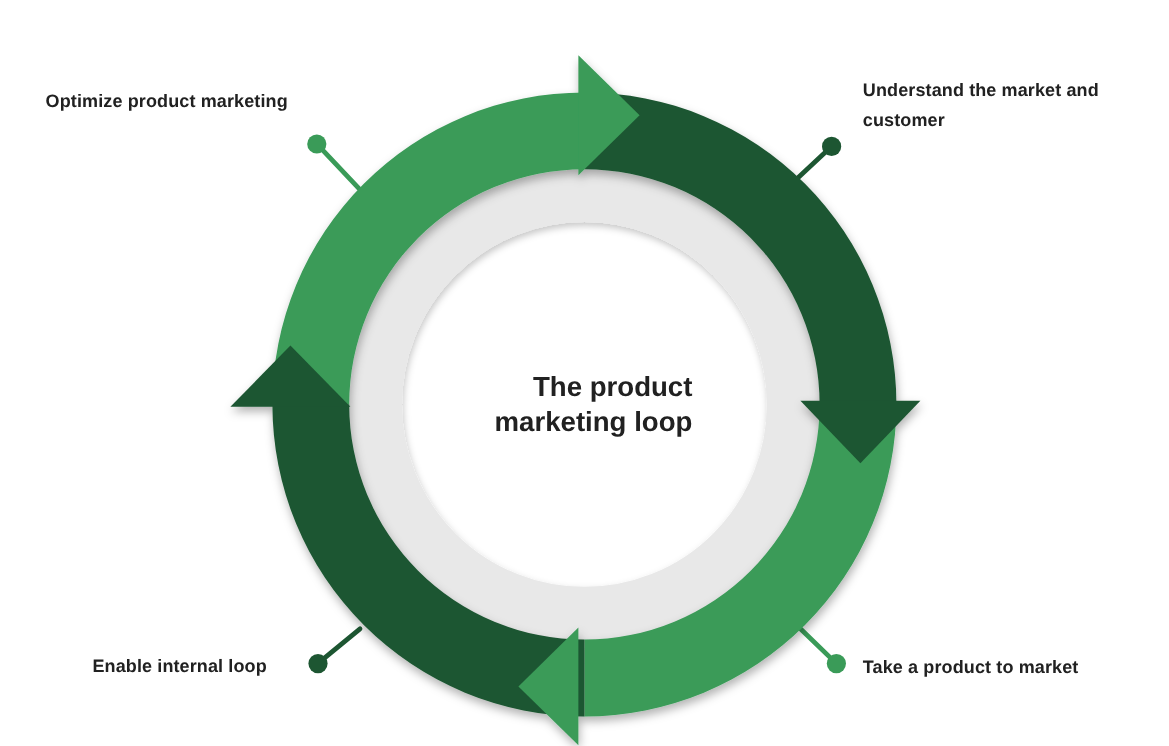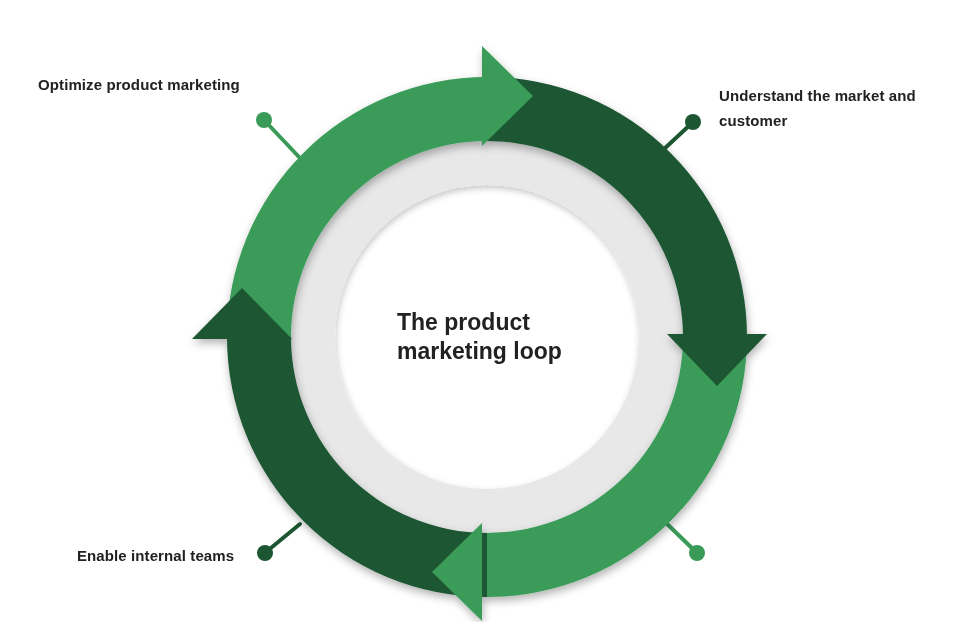--- a/index.html
+++ b/index.html
@@ -36,28 +36,28 @@
     white-space: nowrap;
   }
   .stage-label.wrap {
     white-space: normal;
   }
   .diagram-title {
     position: absolute;
     left: 397px;
     top: 308px;
     width: 180px;
-    text-align: left;
+    text-align: right;
     font-weight: 700;
     font-size: 23px;
     line-height: 29px;
     color: #212121;
   }
   .lbl-optimize   { left: 38px;  top: 72px;  }
-  .lbl-understand { left: 719px; top: 63px; width: 220px; margin-top: 20px; }
+  .lbl-understand { left: 719px; top: 63px; width: 220px; }
   .lbl-take       { left: 719px; top: 544px; }
   .lbl-enable     { left: 77px;  top: 543px; }
 </style>
 </head>
 <body>
 
 <div class="stage-wrap">
 
   <svg class="loop-svg" width="974" height="622" viewBox="0 0 974 622">
     <defs>
@@ -101,16 +101,17 @@
       <polygon points="192,339 292,339 242,288" fill="#1D5632"></polygon>
     </g>
   </svg>
 
   <div class="diagram-title">The product marketing loop</div>
 
   <div class="stage-label lbl-optimize">Optimize product marketing</div>
 
   <div class="stage-label wrap lbl-understand">Understand the market and customer</div>
 
+  <div class="stage-label lbl-take">Take a product to market</div>
 
-  <div class="stage-label lbl-enable">Enable internal teams</div>
+  <div class="stage-label lbl-enable">Enable internal loop</div>
 
 </div>
 
 </body></html>

